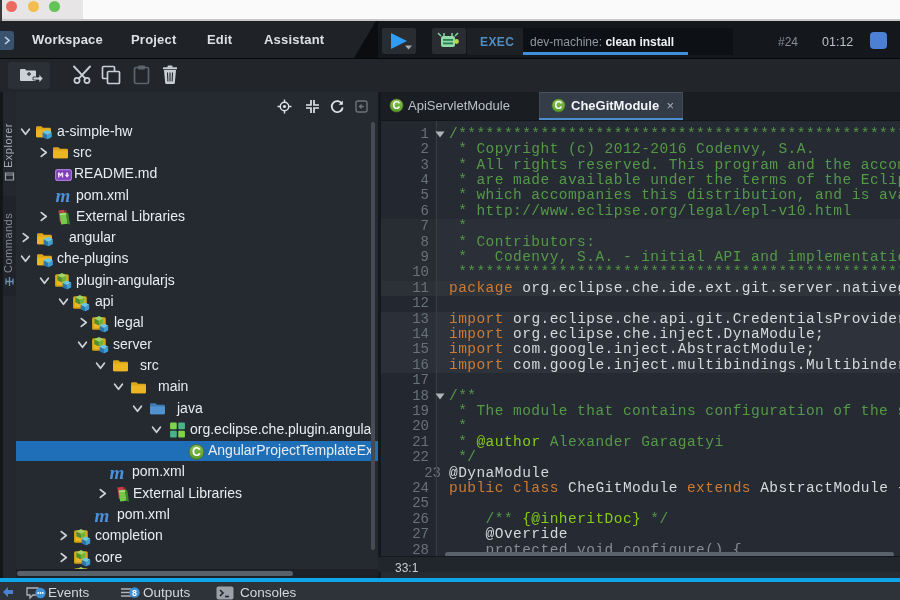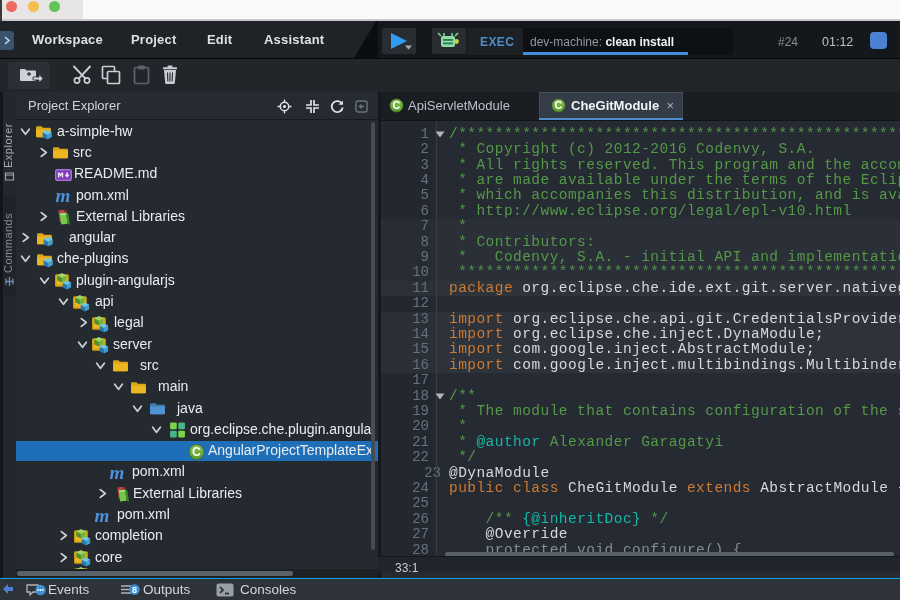--- a/index.html
+++ b/index.html
@@ -34,32 +34,32 @@
   #edgap{left:378px;top:92px;width:3px;height:486px;background:#15181c;}
   #editor{left:381px;top:92px;width:519px;height:464px;background:#262b33;}
   #tabbar{left:381px;top:92px;width:519px;height:29px;background:#1a1e23;border-bottom:1px solid #121519;box-sizing:border-box;}
   .tab{position:absolute;top:0;height:28px;line-height:28px;font-size:13px;color:#b9c0c7;}
   #tab2{left:158px;width:144px;background:#333c47;box-shadow:inset 0 1px 0 #48515c, inset -1px 0 0 #404a55, inset 1px 0 0 #404a55;color:#f3f5f7;font-weight:700;border-bottom:2px solid #4f8ccc;box-sizing:border-box;}
   #codearea{left:381px;top:121px;width:519px;height:435px;overflow:hidden;}
   .cl{position:absolute;left:68px;white-space:pre;font-family:"Liberation Mono",monospace;font-size:14.5px;letter-spacing:.45px;line-height:15.4px;color:#d5d9de;}
   .ln{position:absolute;width:48px;text-align:right;font-family:"Liberation Mono",monospace;font-size:14px;line-height:15.4px;color:#68727c;}
   .cmt{color:#549947;}
   .kw{color:#cd7a32;}
-  .yel{color:#14b8a6;}
+  .yel{color:#84cc16;}
   .dim{color:#848c95;}
   #gutline{left:436px;top:121px;width:1px;height:435px;background:#363d45;}
   #hscroll{left:445px;top:552px;width:449px;height:5px;background:#59616b;border-radius:3px;}
   #statusbar{left:378px;top:556px;width:522px;height:16px;background:#21262c;border-top:1px solid #14171b;box-sizing:border-box;}
   #statusbar .pos{position:absolute;left:17px;top:4px;font-size:12px;color:#c9cdd2;}
   
   #vscroll{left:371px;top:122px;width:4px;height:428px;background:#454c55;border-radius:2px;}
   #thscroll-track{left:16px;top:569px;width:362px;height:9px;background:#1d2126;}
   #thscroll{left:17px;top:571px;width:276px;height:5px;background:#59616b;border-radius:3px;}
   
-  #bottombar{left:0;top:578px;width:900px;height:22px;background:#2e333a;border-top:1px solid #0ea5e9;box-sizing:border-box;}
+  #bottombar{left:0;top:578px;width:900px;height:22px;background:#2e333a;border-top:4px solid #0ea5e9;box-sizing:border-box;}
   .btab{position:absolute;top:3px;font-size:13.5px;color:#d2d7dc;}
 </style>
 </head>
 <body>
 <div id="stage">
 
   <svg width="0" height="0" style="position:absolute">
     <defs>
       <linearGradient id="gC" x1="0" y1="0" x2="0" y2="1">
         <stop offset="0" stop-color="#8cc152"></stop>
@@ -205,23 +205,20 @@
   <svg class="abs" style="left:4px;top:171px;" width="11" height="11" viewBox="0 0 11 11">
       <path d="M1.5 2 L9.5 2 L9.5 9 L1.5 9 Z M1.5 4 L9.5 4" fill="none" stroke="#9aa0a7" stroke-width="1.2"></path>
     </svg>
   <div class="abs" style="left:3px;top:196px;width:13px;height:100px;background:#202329;"></div>
   <div class="abs vtext" style="left:2px;top:203px;height:70px;color:#878d94;">Commands</div>
   <svg class="abs" style="left:4px;top:276px;" width="11" height="11" viewBox="0 0 11 11">
       <path d="M5.5 1 L5.5 10 M2 5.5 L9 5.5 M2 2.5 L2 8.5 M9 2.5 L9 8.5" stroke="#6f8fb3" stroke-width="1.3"></path>
     </svg>
 
   <div id="treepanel" class="abs"></div>
-  <div id="treehead" class="abs">
-      <div class="abs title">Project Explorer</div>
-    </div>
   <svg class="abs" style="left:277px;top:99px;" width="15" height="15" viewBox="0 0 15 15">
     <circle cx="7.5" cy="7.5" r="4.2" fill="none" stroke="#dfe3e7" stroke-width="1.4"></circle>
     <circle cx="7.5" cy="7.5" r="1.6" fill="#dfe3e7"></circle>
     <path d="M7.5 0.5 L7.5 3 M7.5 12 L7.5 14.5 M0.5 7.5 L3 7.5 M12 7.5 L14.5 7.5" stroke="#dfe3e7" stroke-width="1.4"></path>
   </svg>
   <svg class="abs" style="left:305px;top:99px;" width="15" height="15" viewBox="0 0 15 15">
     <path d="M6 1 L6 6 L1 6 M9 1 L9 6 L14 6 M6 14 L6 9 L1 9 M9 14 L9 9 L14 9" fill="none" stroke="#dfe3e7" stroke-width="1.7"></path>
   </svg>
   <svg class="abs" style="left:329px;top:98px;" width="16" height="16" viewBox="0 0 16 16">
     <path d="M13.2 6.2 A5.5 5.5 0 1 0 13.7 9.5" fill="none" stroke="#dfe3e7" stroke-width="1.8"></path>

